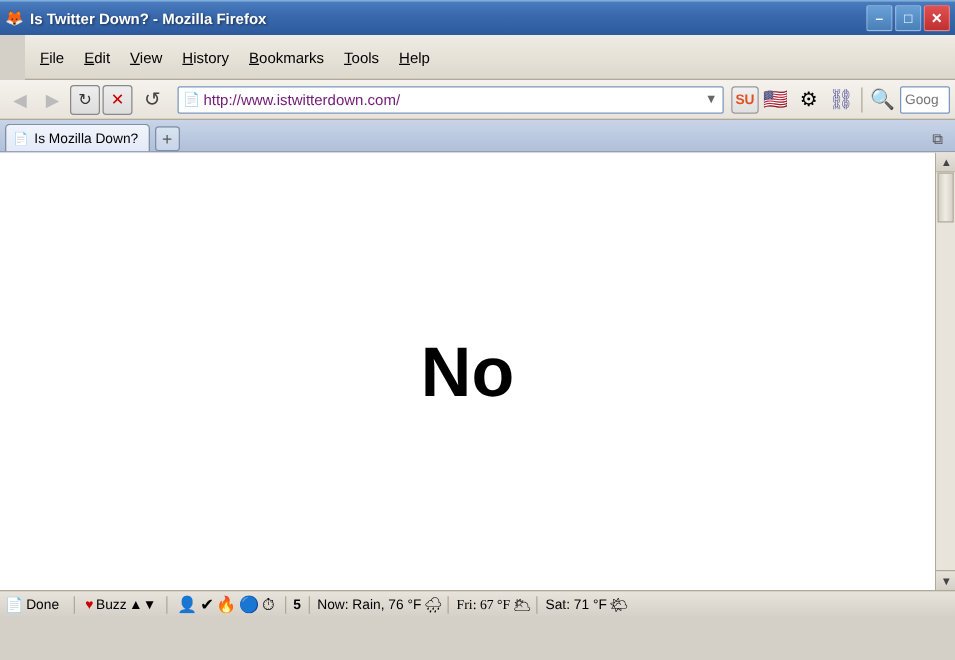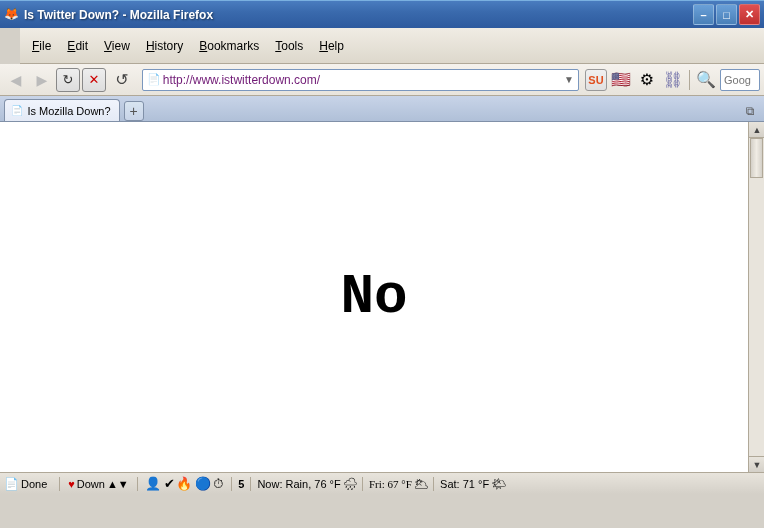--- a/index.html
+++ b/index.html
@@ -154,21 +154,21 @@
       width: 16px; height: 16px; background: linear-gradient(to bottom, #e8e4dc, #d4d0c8);
       border-top: 1px solid #b0a898; cursor: pointer;
       display: flex; align-items: center; justify-content: center; font-size: 9px; color: #444;
     }
 
     .page-content {
       display: flex; align-items: center; justify-content: center;
       padding-right: 16px;
     }
     .big-no {
-      font-size: 56px; font-weight: bold; font-family: Liberation Mono, monospace;
+      font-size: 56px; font-weight: bold; font-family: Liberation Sans, sans-serif;
       color: #000;
     }
 
     
     .status-bar {
       background: linear-gradient(to bottom, #e8e4dc, #d4d0c8);
       height: 22px;
       display: flex; align-items: center;
       border-top: 1px solid #b0a898;
       font-size: 11px; color: #000;
@@ -262,21 +262,21 @@
     <span class="big-no">No</span>
   </div>
 </div>
 
 <div class="status-bar">
   <span class="status-icon">📄</span>
   <span class="status-text">Done</span>
   <div class="status-sep"></div>
   <div class="status-segment">
     <span class="status-heart">♥</span>
-    <span style="margin:0 2px;">Down</span>
+    <span style="margin:0 2px;">Buzz</span>
     <span>▲▼</span>
   </div>
   <div class="status-sep"></div>
   <div class="status-segment">
     <span style="font-size:13px;">👤</span>
     <span style="font-size:13px; margin-left:2px;">✔</span>
     <span style="font-size:13px; margin-left:2px; color:#cc4400;">🔥</span>
     <span style="font-size:13px; margin-left:2px; color:#00aa00;">🔵</span>
     <span style="font-size:13px; margin-left:2px;">⏱</span>
   </div>

